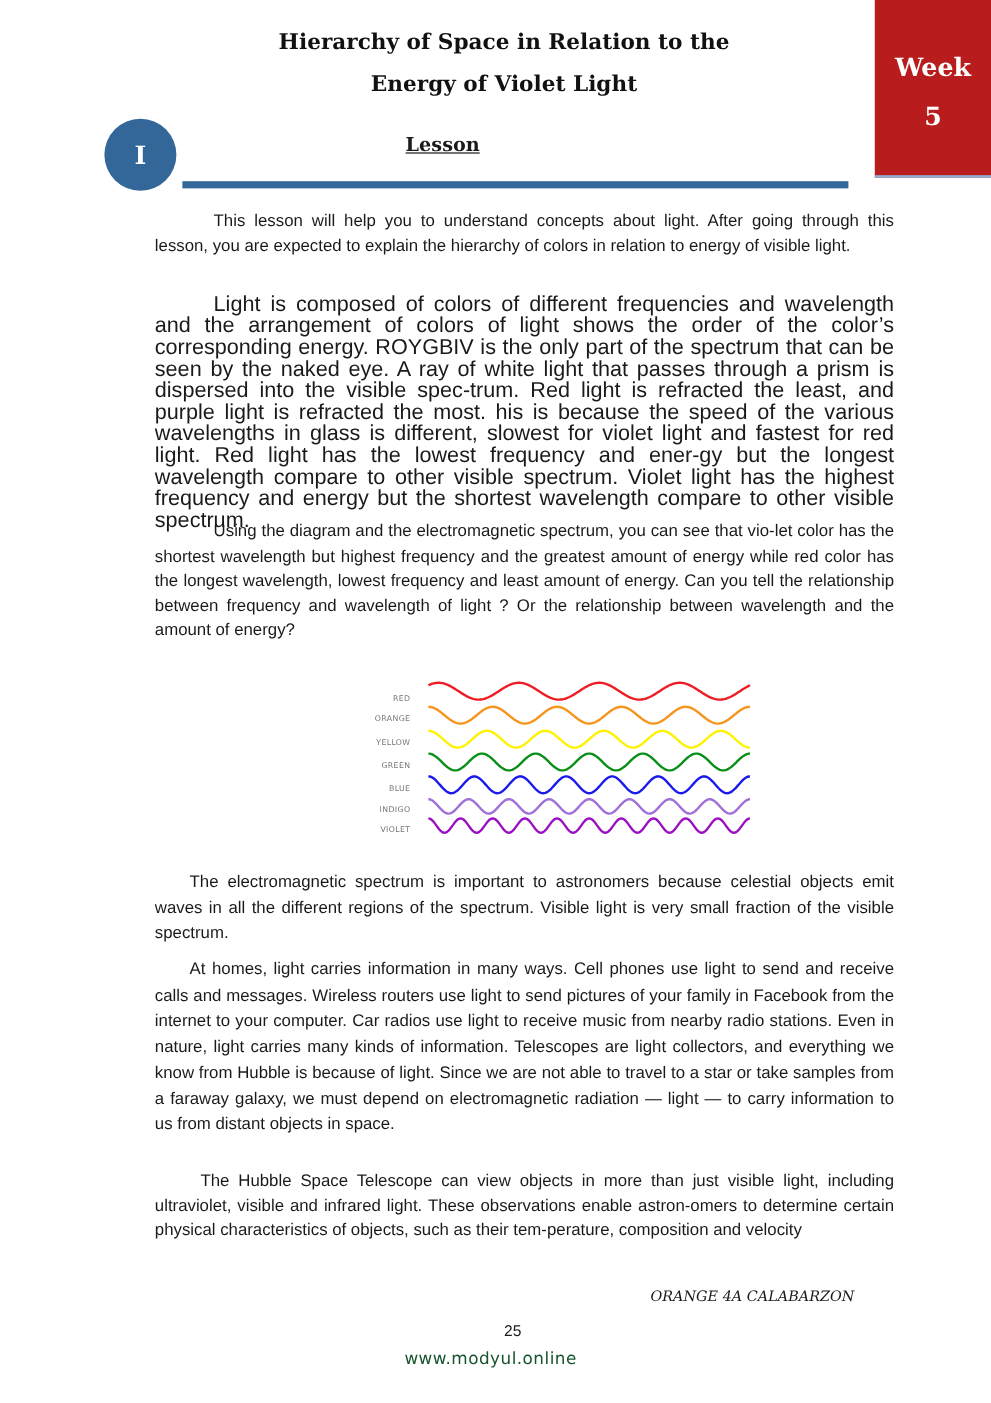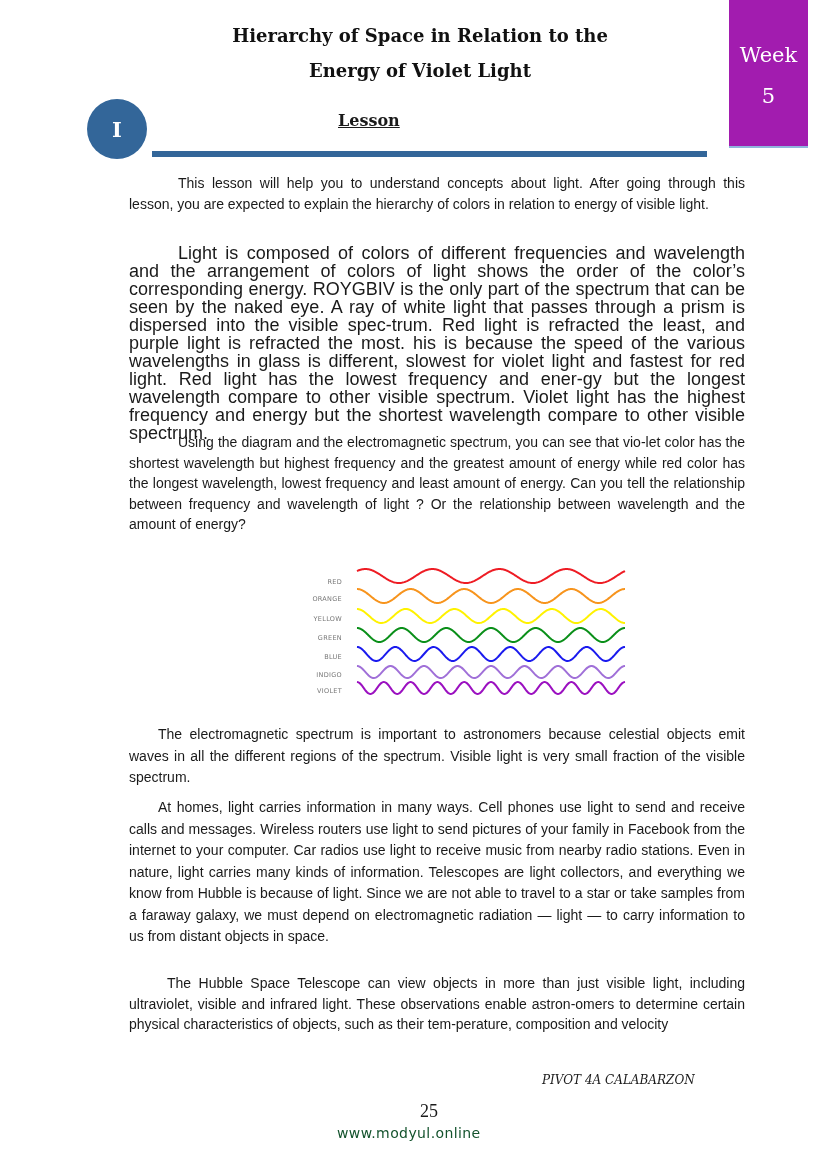--- a/index.html
+++ b/index.html
@@ -2,23 +2,23 @@
 <html><head>
 <meta charset="utf-8">
 <style>
   html, body { margin: 0; padding: 0; background: #ffffff; }
   body { width: 826px; height: 1169px; position: relative; overflow: hidden;
          font-family: "DejaVu Serif", "Liberation Serif", serif; color: #1a1a1a; }
   .title { position: absolute; left: 150px; width: 540px; text-align: center;
            font-family: "DejaVu Serif", serif; font-weight: bold; font-size: 18px; color: #111; }
   .title.l1 { top: 25px; }
   .title.l2 { top: 60px; }
-  .week-box { position: absolute; left: 729px; top: 0; width: 79px; height: 146px;
-              background: #a21caf; border-bottom: 2px solid #8fb4dc; color: #fff;
-              text-align: center; font-family: "DejaVu Serif", serif; font-weight: normal; }
+  .week-box { position: absolute; left: 729px; top: 0; width: 97px; height: 146px;
+              background: #b91c1c; border-bottom: 2px solid #8fb4dc; color: #fff;
+              text-align: center; font-family: "DejaVu Serif", serif; font-weight: bold; }
   .week-box .wk { position: absolute; top: 43px; left: 0; right: 0; font-size: 21px; }
   .week-box .num { position: absolute; top: 84px; left: 0; right: 0; font-size: 21px; }
   .lesson-circle { position: absolute; left: 87px; top: 99px; width: 60px; height: 60px;
                    border-radius: 50%; background: #336699; color: #fff;
                    font-family: "DejaVu Serif", serif; font-weight: bold; font-size: 21px;
                    display: flex; align-items: center; justify-content: center; }
   .lesson-label { position: absolute; left: 338px; top: 111px; font-weight: bold;
                   font-size: 16px; font-family: "DejaVu Serif", serif; text-decoration: underline; }
   .lesson-bar { position: absolute; left: 152px; top: 151px; width: 555px; height: 6px;
                 background: #336699; }
@@ -31,22 +31,22 @@
   #p1 { top: 173px; }
   #p2 { top: 244px; }
   #p3 { top: 432px; }
   #p4 { top: 724px; line-height: 21.5px; }
   #p5 { top: 797px; line-height: 21.5px; }
   #p6 { top: 973px; line-height: 20.5px; }
   .diagram { position: absolute; left: 300px; top: 560px; width: 330px; height: 140px; }
   .wave-label { font-family: "DejaVu Sans", sans-serif; font-size: 6.5px; fill: #777; letter-spacing: 0.3px; }
   .footer-pivot { position: absolute; left: 542px; top: 1073px; font-style: italic;
                   font-family: "DejaVu Serif", serif; font-size: 12px; }
-  .page-num { position: absolute; left: 420px; top: 1101px; font-size: 18px;
-              font-family: Liberation Serif, serif; }
+  .page-num { position: absolute; left: 420px; top: 1101px; font-size: 13px;
+              font-family: Liberation Sans, sans-serif; }
   .watermark { position: absolute; left: 337px; top: 1125px; font-size: 14px; color: #14532d;
                font-family: "DejaVu Sans", sans-serif; letter-spacing: 0.4px; }
 </style>
 </head>
 <body>
 
 <div class="title l1">Hierarchy of Space in Relation to the</div>
 <div class="title l2">Energy of Violet Light</div>
 
 <div class="week-box">
@@ -78,15 +78,15 @@
     <text x="42" y="117" text-anchor="end" class="wave-label">INDIGO</text>
     <path d="M57.00 106.00 L57.89 106.08 L58.79 106.33 L59.68 106.74 L60.57 107.30 L61.47 107.99 L62.36 108.79 L63.25 109.67 L64.15 110.63 L65.04 111.62 L65.93 112.63 L66.83 113.61 L67.72 114.55 L68.61 115.42 L69.51 116.20 L70.40 116.85 L71.29 117.37 L72.19 117.74 L73.08 117.95 L73.97 117.99 L74.87 117.87 L75.76 117.58 L76.65 117.13 L77.55 116.54 L78.44 115.82 L79.33 115.00 L80.23 114.09 L81.12 113.12 L82.01 112.13 L82.91 111.12 L83.80 110.15 L84.69 109.22 L85.59 108.37 L86.48 107.63 L87.37 107.00 L88.27 106.52 L89.16 106.19 L90.05 106.02 L90.95 106.02 L91.84 106.19 L92.73 106.52 L93.63 107.00 L94.52 107.63 L95.41 108.37 L96.31 109.22 L97.20 110.15 L98.09 111.12 L98.99 112.13 L99.88 113.12 L100.77 114.09 L101.67 115.00 L102.56 115.82 L103.45 116.54 L104.35 117.13 L105.24 117.58 L106.13 117.87 L107.03 117.99 L107.92 117.95 L108.81 117.74 L109.71 117.37 L110.60 116.85 L111.49 116.20 L112.39 115.42 L113.28 114.55 L114.17 113.61 L115.07 112.63 L115.96 111.62 L116.85 110.63 L117.75 109.67 L118.64 108.79 L119.53 107.99 L120.43 107.30 L121.32 106.74 L122.21 106.33 L123.11 106.08 L124.00 106.00 L124.89 106.08 L125.79 106.33 L126.68 106.74 L127.57 107.30 L128.47 107.99 L129.36 108.79 L130.25 109.67 L131.15 110.63 L132.04 111.62 L132.93 112.63 L133.83 113.61 L134.72 114.55 L135.61 115.42 L136.51 116.20 L137.40 116.85 L138.29 117.37 L139.19 117.74 L140.08 117.95 L140.97 117.99 L141.87 117.87 L142.76 117.58 L143.65 117.13 L144.55 116.54 L145.44 115.82 L146.33 115.00 L147.23 114.09 L148.12 113.12 L149.01 112.13 L149.91 111.12 L150.80 110.15 L151.69 109.22 L152.59 108.37 L153.48 107.63 L154.37 107.00 L155.27 106.52 L156.16 106.19 L157.05 106.02 L157.95 106.02 L158.84 106.19 L159.73 106.52 L160.63 107.00 L161.52 107.63 L162.41 108.37 L163.31 109.22 L164.20 110.15 L165.09 111.12 L165.99 112.13 L166.88 113.12 L167.77 114.09 L168.67 115.00 L169.56 115.82 L170.45 116.54 L171.35 117.13 L172.24 117.58 L173.13 117.87 L174.03 117.99 L174.92 117.95 L175.81 117.74 L176.71 117.37 L177.60 116.85 L178.49 116.20 L179.39 115.42 L180.28 114.55 L181.17 113.61 L182.07 112.63 L182.96 111.62 L183.85 110.63 L184.75 109.67 L185.64 108.79 L186.53 107.99 L187.43 107.30 L188.32 106.74 L189.21 106.33 L190.11 106.08 L191.00 106.00 L191.89 106.08 L192.79 106.33 L193.68 106.74 L194.57 107.30 L195.47 107.99 L196.36 108.79 L197.25 109.67 L198.15 110.63 L199.04 111.62 L199.93 112.63 L200.83 113.61 L201.72 114.55 L202.61 115.42 L203.51 116.20 L204.40 116.85 L205.29 117.37 L206.19 117.74 L207.08 117.95 L207.97 117.99 L208.87 117.87 L209.76 117.58 L210.65 117.13 L211.55 116.54 L212.44 115.82 L213.33 115.00 L214.23 114.09 L215.12 113.12 L216.01 112.13 L216.91 111.12 L217.80 110.15 L218.69 109.22 L219.59 108.37 L220.48 107.63 L221.37 107.00 L222.27 106.52 L223.16 106.19 L224.05 106.02 L224.95 106.02 L225.84 106.19 L226.73 106.52 L227.63 107.00 L228.52 107.63 L229.41 108.37 L230.31 109.22 L231.20 110.15 L232.09 111.12 L232.99 112.13 L233.88 113.12 L234.77 114.09 L235.67 115.00 L236.56 115.82 L237.45 116.54 L238.35 117.13 L239.24 117.58 L240.13 117.87 L241.03 117.99 L241.92 117.95 L242.81 117.74 L243.71 117.37 L244.60 116.85 L245.49 116.20 L246.39 115.42 L247.28 114.55 L248.17 113.61 L249.07 112.63 L249.96 111.62 L250.85 110.63 L251.75 109.67 L252.64 108.79 L253.53 107.99 L254.43 107.30 L255.32 106.74 L256.21 106.33 L257.11 106.08 L258.00 106.00 L258.89 106.08 L259.79 106.33 L260.68 106.74 L261.57 107.30 L262.47 107.99 L263.36 108.79 L264.25 109.67 L265.15 110.63 L266.04 111.62 L266.93 112.63 L267.83 113.61 L268.72 114.55 L269.61 115.42 L270.51 116.20 L271.40 116.85 L272.29 117.37 L273.19 117.74 L274.08 117.95 L274.97 117.99 L275.87 117.87 L276.76 117.58 L277.65 117.13 L278.55 116.54 L279.44 115.82 L280.33 115.00 L281.23 114.09 L282.12 113.12 L283.01 112.13 L283.91 111.12 L284.80 110.15 L285.69 109.22 L286.59 108.37 L287.48 107.63 L288.37 107.00 L289.27 106.52 L290.16 106.19 L291.05 106.02 L291.95 106.02 L292.84 106.19 L293.73 106.52 L294.63 107.00 L295.52 107.63 L296.41 108.37 L297.31 109.22 L298.20 110.15 L299.09 111.12 L299.99 112.13 L300.88 113.12 L301.77 114.09 L302.67 115.00 L303.56 115.82 L304.45 116.54 L305.35 117.13 L306.24 117.58 L307.13 117.87 L308.03 117.99 L308.92 117.95 L309.81 117.74 L310.71 117.37 L311.60 116.85 L312.49 116.20 L313.39 115.42 L314.28 114.55 L315.17 113.61 L316.07 112.63 L316.96 111.62 L317.85 110.63 L318.75 109.67 L319.64 108.79 L320.53 107.99 L321.43 107.30 L322.32 106.74 L323.21 106.33 L324.11 106.08 L325.00 106.00 " fill="none" stroke="#a070d8" stroke-width="2"></path>
     <text x="42" y="133" text-anchor="end" class="wave-label">VIOLET</text>
     <path d="M57.00 122.00 L57.89 122.13 L58.79 122.52 L59.68 123.15 L60.57 123.99 L61.47 125.00 L62.36 126.15 L63.25 127.37 L64.15 128.63 L65.04 129.85 L65.93 131.00 L66.83 132.01 L67.72 132.85 L68.61 133.48 L69.51 133.87 L70.40 134.00 L71.29 133.87 L72.19 133.48 L73.08 132.85 L73.97 132.01 L74.87 131.00 L75.76 129.85 L76.65 128.63 L77.55 127.37 L78.44 126.15 L79.33 125.00 L80.23 123.99 L81.12 123.15 L82.01 122.52 L82.91 122.13 L83.80 122.00 L84.69 122.13 L85.59 122.52 L86.48 123.15 L87.37 123.99 L88.27 125.00 L89.16 126.15 L90.05 127.37 L90.95 128.63 L91.84 129.85 L92.73 131.00 L93.63 132.01 L94.52 132.85 L95.41 133.48 L96.31 133.87 L97.20 134.00 L98.09 133.87 L98.99 133.48 L99.88 132.85 L100.77 132.01 L101.67 131.00 L102.56 129.85 L103.45 128.63 L104.35 127.37 L105.24 126.15 L106.13 125.00 L107.03 123.99 L107.92 123.15 L108.81 122.52 L109.71 122.13 L110.60 122.00 L111.49 122.13 L112.39 122.52 L113.28 123.15 L114.17 123.99 L115.07 125.00 L115.96 126.15 L116.85 127.37 L117.75 128.63 L118.64 129.85 L119.53 131.00 L120.43 132.01 L121.32 132.85 L122.21 133.48 L123.11 133.87 L124.00 134.00 L124.89 133.87 L125.79 133.48 L126.68 132.85 L127.57 132.01 L128.47 131.00 L129.36 129.85 L130.25 128.63 L131.15 127.37 L132.04 126.15 L132.93 125.00 L133.83 123.99 L134.72 123.15 L135.61 122.52 L136.51 122.13 L137.40 122.00 L138.29 122.13 L139.19 122.52 L140.08 123.15 L140.97 123.99 L141.87 125.00 L142.76 126.15 L143.65 127.37 L144.55 128.63 L145.44 129.85 L146.33 131.00 L147.23 132.01 L148.12 132.85 L149.01 133.48 L149.91 133.87 L150.80 134.00 L151.69 133.87 L152.59 133.48 L153.48 132.85 L154.37 132.01 L155.27 131.00 L156.16 129.85 L157.05 128.63 L157.95 127.37 L158.84 126.15 L159.73 125.00 L160.63 123.99 L161.52 123.15 L162.41 122.52 L163.31 122.13 L164.20 122.00 L165.09 122.13 L165.99 122.52 L166.88 123.15 L167.77 123.99 L168.67 125.00 L169.56 126.15 L170.45 127.37 L171.35 128.63 L172.24 129.85 L173.13 131.00 L174.03 132.01 L174.92 132.85 L175.81 133.48 L176.71 133.87 L177.60 134.00 L178.49 133.87 L179.39 133.48 L180.28 132.85 L181.17 132.01 L182.07 131.00 L182.96 129.85 L183.85 128.63 L184.75 127.37 L185.64 126.15 L186.53 125.00 L187.43 123.99 L188.32 123.15 L189.21 122.52 L190.11 122.13 L191.00 122.00 L191.89 122.13 L192.79 122.52 L193.68 123.15 L194.57 123.99 L195.47 125.00 L196.36 126.15 L197.25 127.37 L198.15 128.63 L199.04 129.85 L199.93 131.00 L200.83 132.01 L201.72 132.85 L202.61 133.48 L203.51 133.87 L204.40 134.00 L205.29 133.87 L206.19 133.48 L207.08 132.85 L207.97 132.01 L208.87 131.00 L209.76 129.85 L210.65 128.63 L211.55 127.37 L212.44 126.15 L213.33 125.00 L214.23 123.99 L215.12 123.15 L216.01 122.52 L216.91 122.13 L217.80 122.00 L218.69 122.13 L219.59 122.52 L220.48 123.15 L221.37 123.99 L222.27 125.00 L223.16 126.15 L224.05 127.37 L224.95 128.63 L225.84 129.85 L226.73 131.00 L227.63 132.01 L228.52 132.85 L229.41 133.48 L230.31 133.87 L231.20 134.00 L232.09 133.87 L232.99 133.48 L233.88 132.85 L234.77 132.01 L235.67 131.00 L236.56 129.85 L237.45 128.63 L238.35 127.37 L239.24 126.15 L240.13 125.00 L241.03 123.99 L241.92 123.15 L242.81 122.52 L243.71 122.13 L244.60 122.00 L245.49 122.13 L246.39 122.52 L247.28 123.15 L248.17 123.99 L249.07 125.00 L249.96 126.15 L250.85 127.37 L251.75 128.63 L252.64 129.85 L253.53 131.00 L254.43 132.01 L255.32 132.85 L256.21 133.48 L257.11 133.87 L258.00 134.00 L258.89 133.87 L259.79 133.48 L260.68 132.85 L261.57 132.01 L262.47 131.00 L263.36 129.85 L264.25 128.63 L265.15 127.37 L266.04 126.15 L266.93 125.00 L267.83 123.99 L268.72 123.15 L269.61 122.52 L270.51 122.13 L271.40 122.00 L272.29 122.13 L273.19 122.52 L274.08 123.15 L274.97 123.99 L275.87 125.00 L276.76 126.15 L277.65 127.37 L278.55 128.63 L279.44 129.85 L280.33 131.00 L281.23 132.01 L282.12 132.85 L283.01 133.48 L283.91 133.87 L284.80 134.00 L285.69 133.87 L286.59 133.48 L287.48 132.85 L288.37 132.01 L289.27 131.00 L290.16 129.85 L291.05 128.63 L291.95 127.37 L292.84 126.15 L293.73 125.00 L294.63 123.99 L295.52 123.15 L296.41 122.52 L297.31 122.13 L298.20 122.00 L299.09 122.13 L299.99 122.52 L300.88 123.15 L301.77 123.99 L302.67 125.00 L303.56 126.15 L304.45 127.37 L305.35 128.63 L306.24 129.85 L307.13 131.00 L308.03 132.01 L308.92 132.85 L309.81 133.48 L310.71 133.87 L311.60 134.00 L312.49 133.87 L313.39 133.48 L314.28 132.85 L315.17 132.01 L316.07 131.00 L316.96 129.85 L317.85 128.63 L318.75 127.37 L319.64 126.15 L320.53 125.00 L321.43 123.99 L322.32 123.15 L323.21 122.52 L324.11 122.13 L325.00 122.00 " fill="none" stroke="#9b10c0" stroke-width="2"></path>
   </svg>
 
 <p id="p4" class="body-text indent-sm">The electromagnetic spectrum is important to astronomers because celestial objects emit waves in all the different regions of the spectrum.  Visible light is very small fraction of the visible spectrum.</p>
 <p id="p5" class="body-text indent-sm">At homes, light carries information in many ways.  Cell phones use light to send and receive calls and messages. Wireless routers use light to send pictures of your family in Facebook from the internet to your computer. Car radios use light to receive music from nearby radio stations. Even in nature, light carries many kinds of information.  Telescopes are light collectors, and everything we know from Hubble is because of light. Since we are not able to travel to a star or take samples from a faraway galaxy, we must depend on electromagnetic radiation — light — to carry information to us from distant objects in space.</p>
 <p id="p6" class="body-text indent-md">The Hubble Space Telescope can view objects in more than just visible light, including ultraviolet, visible and infrared light. These observations enable astron-omers to determine certain physical characteristics of objects, such as their tem-perature, composition and velocity</p>
 
-<div class="footer-pivot">PIVOT 4A CALABARZON</div>
+<div class="footer-pivot">ORANGE 4A CALABARZON</div>
 <div class="page-num">25</div>
 <div class="watermark">www.modyul.online</div>
 
 </body></html>

